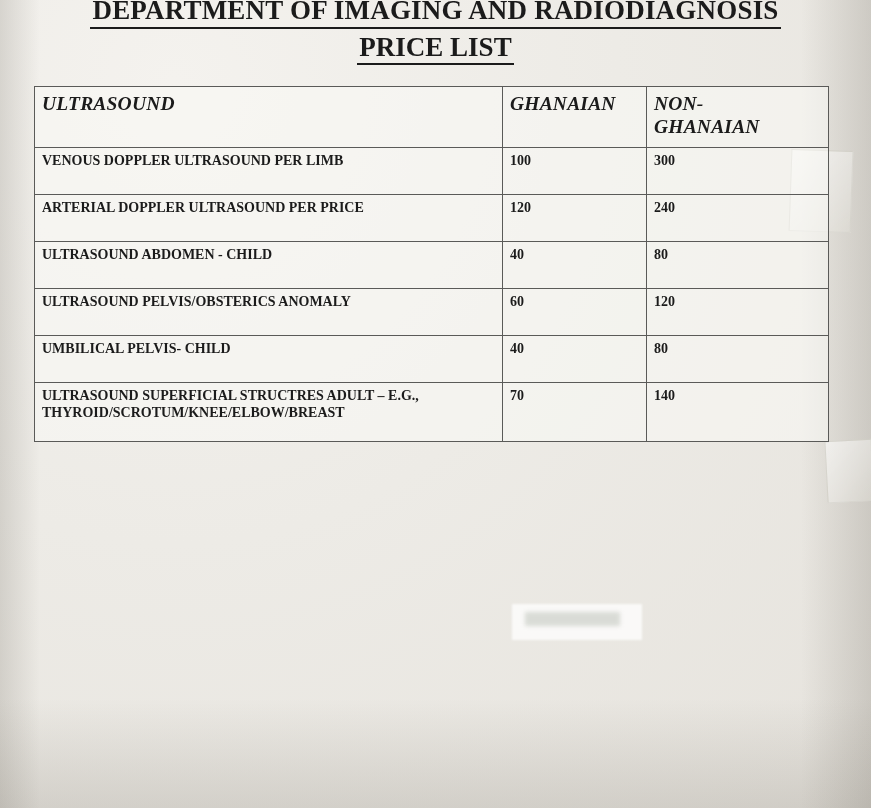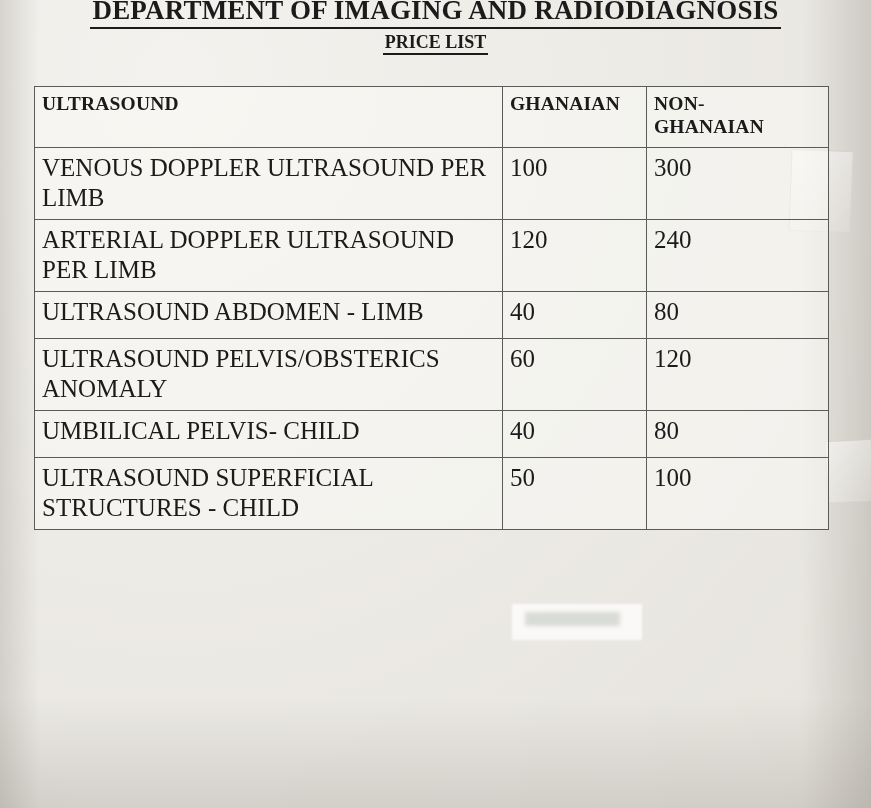--- a/index.html
+++ b/index.html
@@ -79,21 +79,21 @@
   .title-line1 {
     font-size: 27px;
     font-weight: bold;
     letter-spacing: 0.2px;
     display: inline-block;
     border-bottom: 2px solid #1b1b1b;
     padding: 0 2px 1px 2px;
     line-height: 1.1;
   }
   .title-line2 {
-    font-size: 18px;
+    font-size: 27px;
     font-weight: bold;
     display: inline-block;
     border-bottom: 2px solid #1b1b1b;
     padding: 0 2px 1px 2px;
     margin-top: 4px;
     line-height: 1.1;
   }
 
   table.price-table {
     position: absolute;
@@ -101,30 +101,31 @@
     top: 86px;
     width: 794px;
     border-collapse: collapse;
     background: rgba(250,249,246,0.55);
     table-layout: fixed;
   }
   table.price-table td,
   table.price-table th {
     border: 1.5px solid #5a5a58;
     padding: 5px 7px 7px 7px;
-    font-size: 25px;
+    font-size: 14px;
     vertical-align: top;
     line-height: 1.18;
     text-align: left;
-    font-weight: normal;
+    font-weight: bold;
   }
   table.price-table th {
     font-weight: bold;
     font-size: 19.5px;
     letter-spacing: 0.2px;
+    font-style: italic;
   }
   .col-service { width: 468px; }
   .col-gh { width: 144px; }
   .col-non { width: 182px; }
 
   .hdr-row th { height: 48px; }
   .hdr-non { line-height: 1.15; }
 
   tbody tr td { height: 34px; }
   tbody tr.tall td { height: 46px; }
@@ -160,41 +161,41 @@
       </th>
     </tr>
   </thead>
   <tbody>
     <tr>
       <td>VENOUS DOPPLER ULTRASOUND PER LIMB</td>
       <td>100</td>
       <td>300</td>
     </tr>
     <tr>
-      <td>ARTERIAL DOPPLER ULTRASOUND PER LIMB</td>
+      <td>ARTERIAL DOPPLER ULTRASOUND PER PRICE</td>
       <td>120</td>
       <td>240</td>
     </tr>
     <tr>
-      <td>ULTRASOUND ABDOMEN - LIMB</td>
+      <td>ULTRASOUND ABDOMEN - CHILD</td>
       <td>40</td>
       <td>80</td>
     </tr>
     <tr>
       <td>ULTRASOUND PELVIS/OBSTERICS ANOMALY</td>
       <td>60</td>
       <td>120</td>
     </tr>
     <tr>
       <td>UMBILICAL PELVIS- CHILD</td>
       <td>40</td>
       <td>80</td>
     </tr>
-    <tr>
-      <td>ULTRASOUND SUPERFICIAL STRUCTURES - CHILD</td>
-      <td>50</td>
-      <td>100</td>
+    <tr class="tall">
+      <td>ULTRASOUND SUPERFICIAL STRUCTRES ADULT – E.G., THYROID/SCROTUM/KNEE/ELBOW/BREAST</td>
+      <td>70</td>
+      <td>140</td>
     </tr>
   </tbody>
 </table>
 
 <div class="smudge"></div>
 <div class="smudge2"></div>
 
 </body></html>

